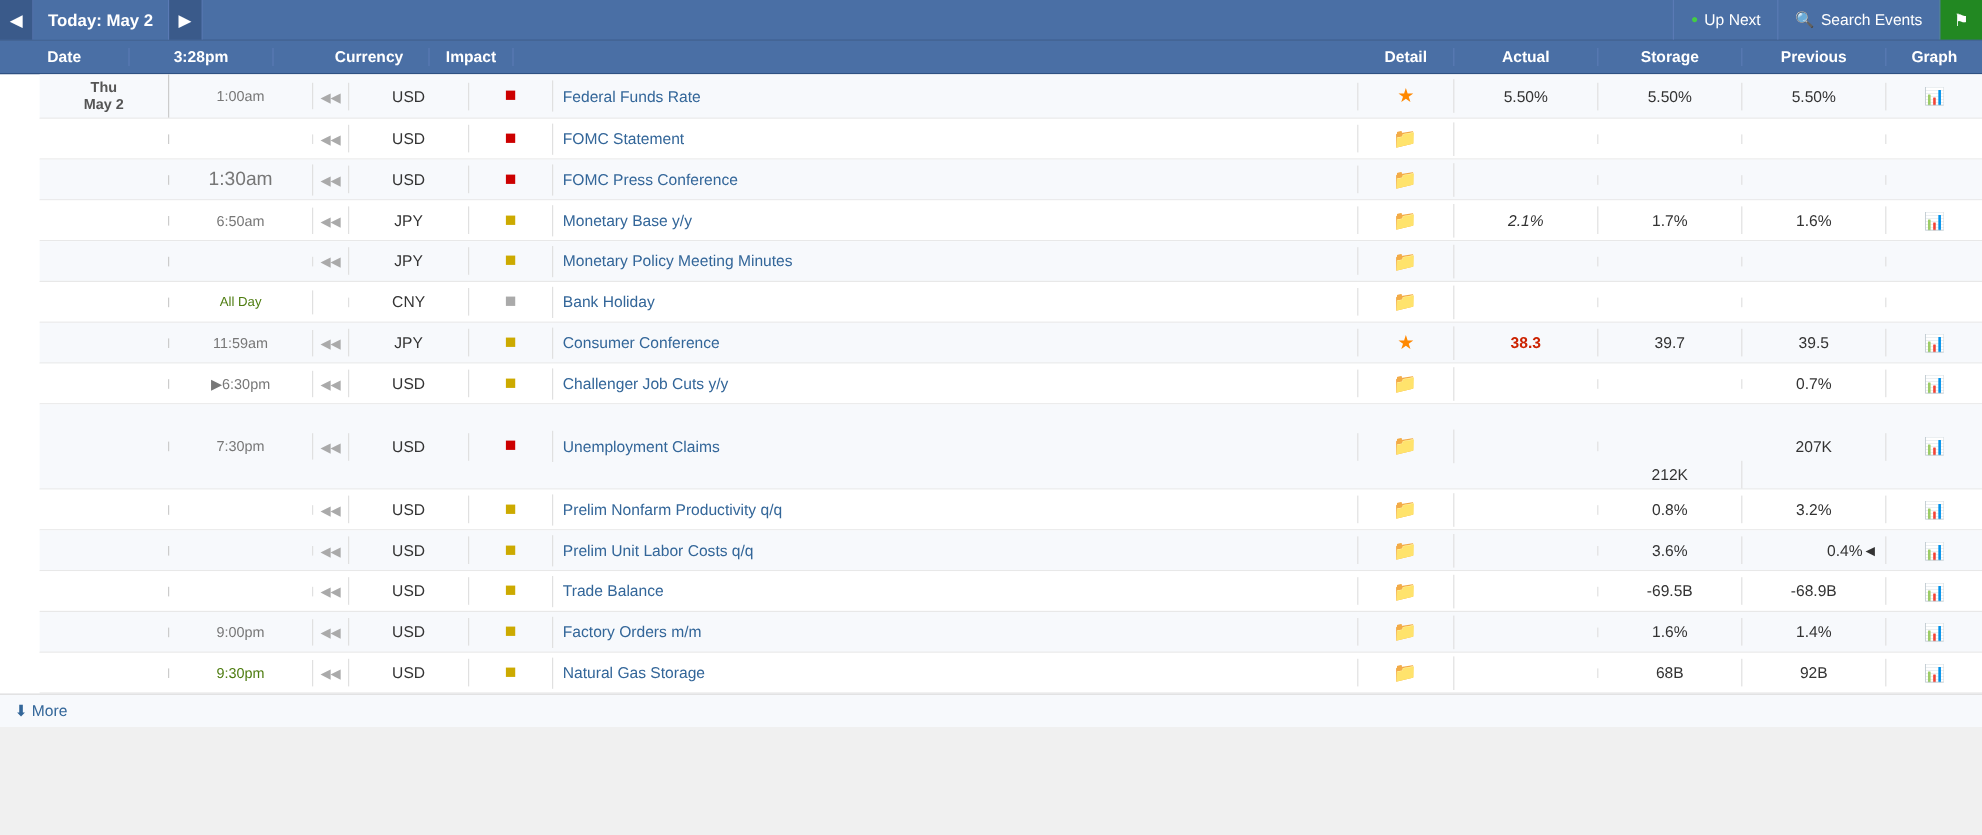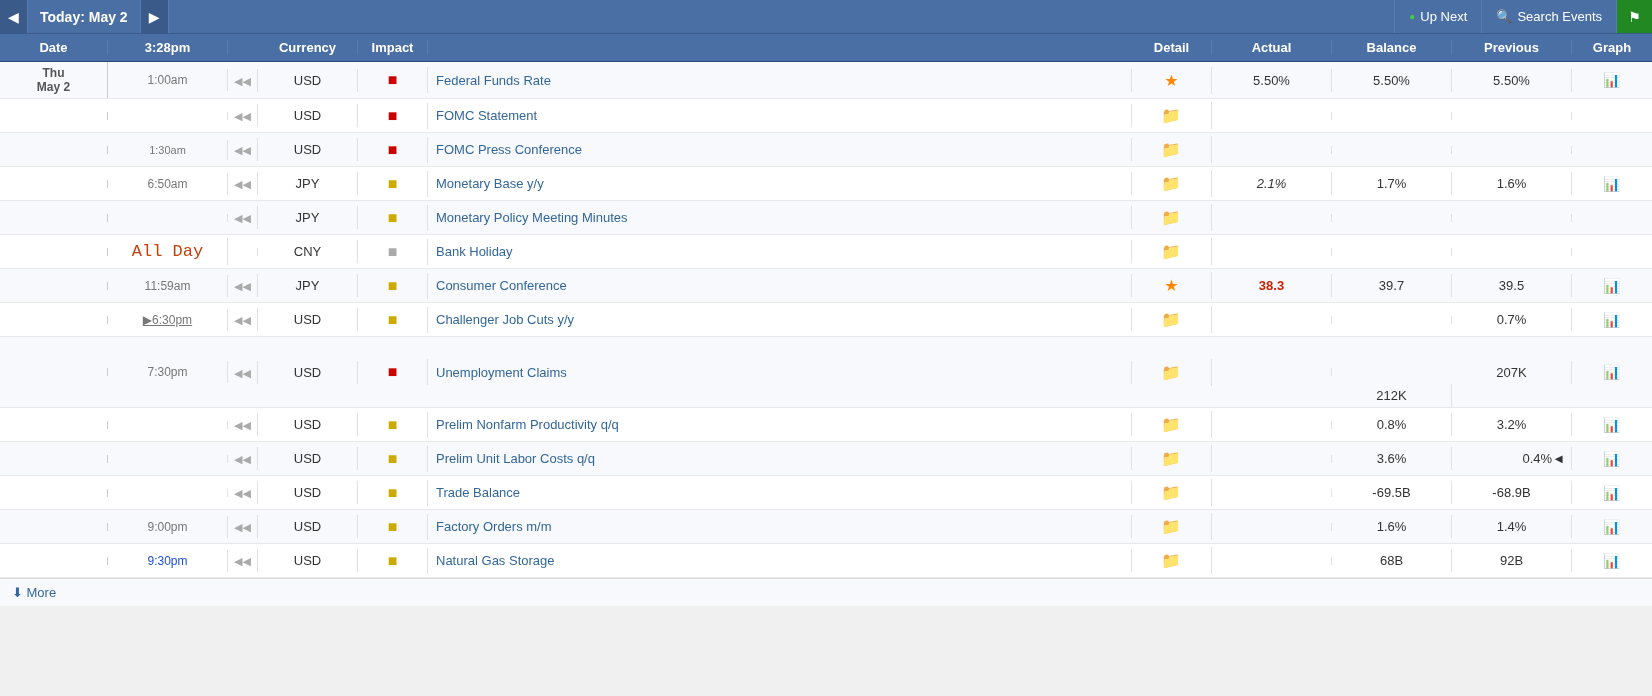--- a/index.html
+++ b/index.html
@@ -51,20 +51,21 @@
       color: #fff; font-size: 13px; font-weight: bold;
       text-align: center; padding: 0 4px;
       border-right: 1px solid #5a7ab5;
     }
     .col-header:last-child { border-right: none; }
     .col-header.left { text-align: left; padding-left: 8px; }
 
     
     .table-area {
       background: #fff;
+      padding-left: 33px;
     }
 
     .event-row {
       display: grid;
       grid-template-columns: 108px 120px 30px 100px 70px 1fr 80px 120px 120px 120px 80px;
       border-bottom: 1px solid #e8e8e8;
       min-height: 34px;
       align-items: center;
     }
     .event-row:nth-child(odd) { background: #f7f9fc; }
@@ -122,21 +123,21 @@
 
 <div class="col-headers">
   <div class="col-header">Date</div>
   <div class="col-header">3:28pm</div>
   <div class="col-header"></div>
   <div class="col-header">Currency</div>
   <div class="col-header">Impact</div>
   <div class="col-header left"></div>
   <div class="col-header">Detail</div>
   <div class="col-header">Actual</div>
-  <div class="col-header">Balance</div>
+  <div class="col-header">Storage</div>
   <div class="col-header">Previous</div>
   <div class="col-header">Graph</div>
 </div>
 
 <div class="table-area" id="events-table">
 <div class="event-row">
     <div class="cell date-cell">
       <div>Thu</div>
       <div>May 2</div>
     </div>
@@ -159,21 +160,21 @@
     <div class="cell"><span style="color:#cc0000;font-size:16px;">■</span></div>
     <div class="cell event-name">FOMC Statement</div>
     <div class="cell" style="text-align:center;"><span style="color:#cc9900;font-size:16px;">📁</span></div>
     <div class="cell" style="color:#333;text-align:center;"></div>
     <div class="cell" style="text-align:center;color:#333;"></div>
     <div class="cell" style="text-align:center;color:#333;"></div>
     <div class="cell" style="text-align:center;"></div>
   </div>
     <div class="event-row">
     <div class="cell date-cell"></div>
-    <div class="cell time-cell" style="color:#777;font-size:11px;">1:30am</div>
+    <div class="cell time-cell" style="color:#777;font-size:16px;">1:30am</div>
     <div class="cell"><span style="color:#aaa;font-size:11px;">◀◀</span></div>
     <div class="cell">USD</div>
     <div class="cell"><span style="color:#cc0000;font-size:16px;">■</span></div>
     <div class="cell event-name">FOMC Press Conference</div>
     <div class="cell" style="text-align:center;"><span style="color:#cc9900;font-size:16px;">📁</span></div>
     <div class="cell" style="color:#333;text-align:center;"></div>
     <div class="cell" style="text-align:center;color:#333;"></div>
     <div class="cell" style="text-align:center;color:#333;"></div>
     <div class="cell" style="text-align:center;"></div>
   </div>
@@ -198,21 +199,21 @@
     <div class="cell"><span style="color:#ccaa00;font-size:16px;">■</span></div>
     <div class="cell event-name">Monetary Policy Meeting Minutes</div>
     <div class="cell" style="text-align:center;"><span style="color:#cc9900;font-size:16px;">📁</span></div>
     <div class="cell" style="color:#333;text-align:center;"></div>
     <div class="cell" style="text-align:center;color:#333;"></div>
     <div class="cell" style="text-align:center;color:#333;"></div>
     <div class="cell" style="text-align:center;"></div>
   </div>
     <div class="event-row">
     <div class="cell date-cell"></div>
-    <div class="cell time-cell" style="color:#c2410c;font-size:17px;font-family:Liberation Mono, monospace;">All Day</div>
+    <div class="cell time-cell" style="color:#4d7c0f;font-size:11px;">All Day</div>
     <div class="cell"></div>
     <div class="cell">CNY</div>
     <div class="cell"><span style="color:#aaa;font-size:16px;">■</span></div>
     <div class="cell event-name">Bank Holiday</div>
     <div class="cell" style="text-align:center;"><span style="color:#999;font-size:16px;">📁</span></div>
     <div class="cell" style="color:#333;text-align:center;"></div>
     <div class="cell" style="text-align:center;color:#333;"></div>
     <div class="cell" style="text-align:center;color:#333;"></div>
     <div class="cell" style="text-align:center;"></div>
   </div>
@@ -224,21 +225,21 @@
     <div class="cell"><span style="color:#ccaa00;font-size:16px;">■</span></div>
     <div class="cell event-name">Consumer Conference</div>
     <div class="cell" style="text-align:center;"><span style="color:#ff8800;font-size:16px;">★</span></div>
     <div class="cell" style="color:#cc2200;font-weight:bold;text-align:center;">38.3</div>
     <div class="cell" style="text-align:center;color:#333;">39.7</div>
     <div class="cell" style="text-align:center;color:#333;">39.5</div>
     <div class="cell" style="text-align:center;"><span style="color:#4466cc;font-size:14px;">📊</span></div>
   </div>
     <div class="event-row">
     <div class="cell date-cell"></div>
-    <div class="cell time-cell" style="color:#777;font-size:12px;text-decoration:underline;">▶6:30pm</div>
+    <div class="cell time-cell" style="color:#777;font-size:12px;">▶6:30pm</div>
     <div class="cell"><span style="color:#aaa;font-size:11px;">◀◀</span></div>
     <div class="cell">USD</div>
     <div class="cell"><span style="color:#ccaa00;font-size:16px;">■</span></div>
     <div class="cell event-name">Challenger Job Cuts y/y</div>
     <div class="cell" style="text-align:center;"><span style="color:#cc9900;font-size:16px;">📁</span></div>
     <div class="cell" style="color:#333;text-align:center;"></div>
     <div class="cell" style="text-align:center;color:#333;"></div>
     <div class="cell" style="text-align:center;color:#333;">0.7%</div>
     <div class="cell" style="text-align:center;"><span style="color:#4466cc;font-size:14px;">📊</span></div>
   </div>
@@ -302,21 +303,21 @@
     <div class="cell"><span style="color:#ccaa00;font-size:16px;">■</span></div>
     <div class="cell event-name">Factory Orders m/m</div>
     <div class="cell" style="text-align:center;"><span style="color:#cc9900;font-size:16px;">📁</span></div>
     <div class="cell" style="color:#333;text-align:center;"></div>
     <div class="cell" style="text-align:center;color:#333;">1.6%</div>
     <div class="cell" style="text-align:center;color:#333;">1.4%</div>
     <div class="cell" style="text-align:center;"><span style="color:#4466cc;font-size:14px;">📊</span></div>
   </div>
     <div class="event-row">
     <div class="cell date-cell"></div>
-    <div class="cell time-cell" style="color:#1d4ed8;font-size:12px;">9:30pm</div>
+    <div class="cell time-cell" style="color:#4d7c0f;font-size:12px;">9:30pm</div>
     <div class="cell"><span style="color:#aaa;font-size:11px;">◀◀</span></div>
     <div class="cell">USD</div>
     <div class="cell"><span style="color:#ccaa00;font-size:16px;">■</span></div>
     <div class="cell event-name">Natural Gas Storage</div>
     <div class="cell" style="text-align:center;"><span style="color:#cc9900;font-size:16px;">📁</span></div>
     <div class="cell" style="color:#333;text-align:center;"></div>
     <div class="cell" style="text-align:center;color:#333;">68B</div>
     <div class="cell" style="text-align:center;color:#333;">92B</div>
     <div class="cell" style="text-align:center;"><span style="color:#4466cc;font-size:14px;">📊</span></div>
   </div>

